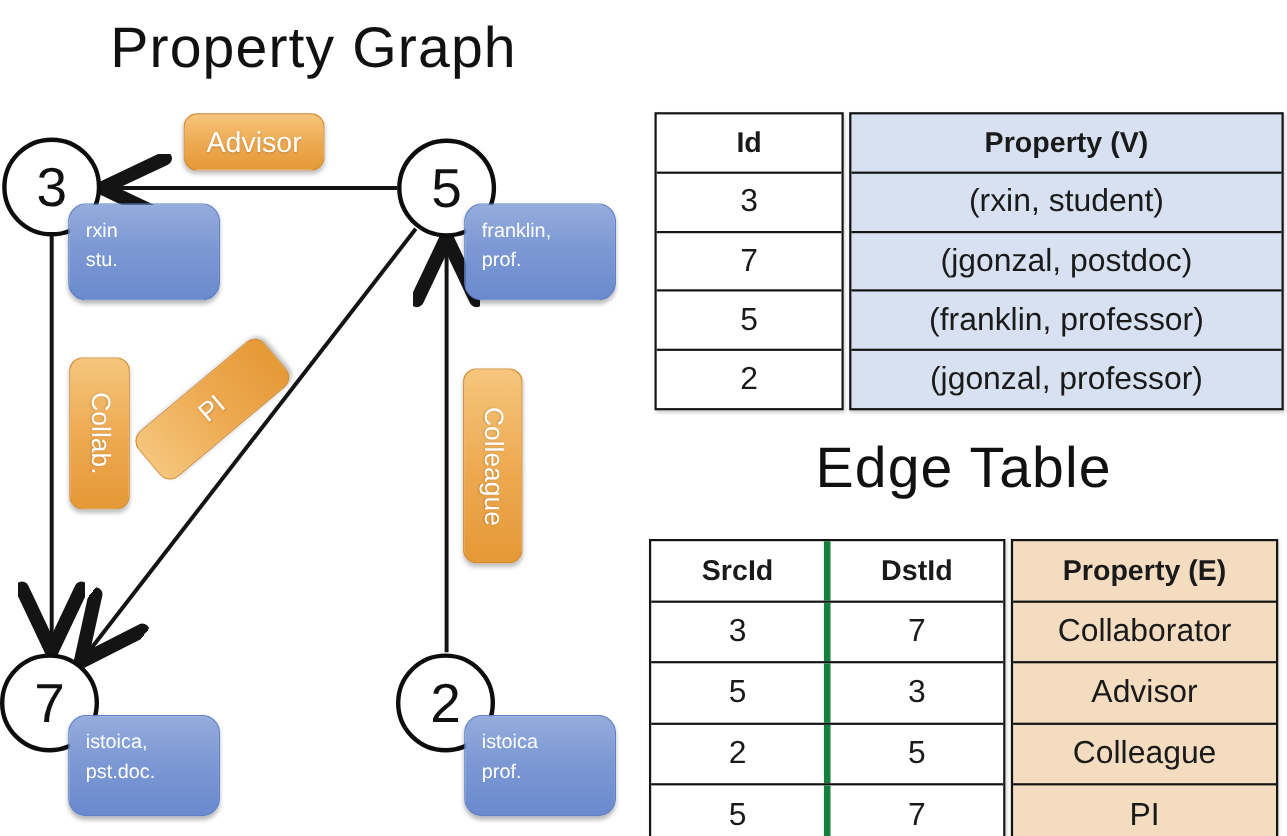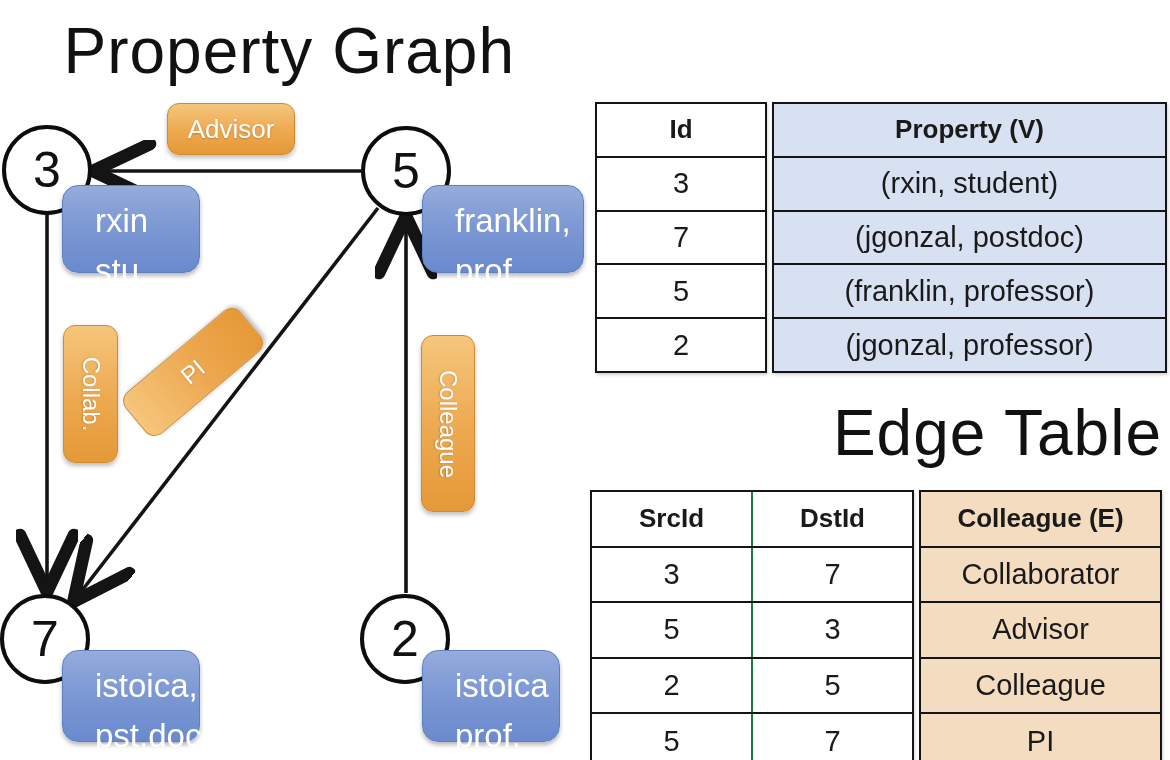--- a/index.html
+++ b/index.html
@@ -1,35 +1,35 @@
 <!DOCTYPE html>
 <html><head>
 <meta charset="utf-8">
 <style>
   html,body{margin:0;padding:0;background:#fff;}
   #stage{
     position:relative;width:1170px;height:760px;background:#fff;overflow:hidden;
     font-family:"Liberation Sans","DejaVu Sans",sans-serif;color:#1a1a1a;
   }
   .big-title{
-    position:absolute;text-align:right;font-size:64px;font-weight:400;
+    position:absolute;text-align:center;font-size:52px;font-weight:400;
     letter-spacing:1px;color:#111;white-space:nowrap;
   }
   
   #edges{position:absolute;left:0;top:0;z-index:1;}
   .node{
     position:absolute;width:90px;height:90px;border:4px solid #0d0d0d;border-radius:50%;
     background:#fff;display:flex;align-items:center;justify-content:center;
     font-size:50px;font-weight:300;color:#111;z-index:2;box-sizing:border-box;
   }
   .vprop{
     position:absolute;z-index:3;border-radius:16px;color:#fff;
     background:linear-gradient(180deg,#95acdc 0%,#7d99d4 45%,#6a8ace 100%);
     border:1px solid #5d7fc4;box-shadow:0 3px 4px rgba(0,0,0,.28);
-    font-size:33px;line-height:1.5;padding:10px 0 0 32px;box-sizing:border-box;
+    font-size:18px;line-height:1.5;padding:10px 0 0 15px;box-sizing:border-box;
   }
   .elabel{
     position:absolute;z-index:3;border-radius:12px;color:#fff;
     background:linear-gradient(180deg,#f5c67c 0%,#eda84f 55%,#e59937 100%);
     border:1px solid #d18a2f;box-shadow:0 3px 4px rgba(0,0,0,.25);
     box-sizing:border-box;
   }
   .elabel .h{
     position:absolute;left:0;top:0;width:100%;height:100%;
     display:flex;align-items:center;justify-content:center;
@@ -46,21 +46,21 @@
   }
   .subtable{
     border:2px solid #141414;background:#fff;display:flex;flex-direction:column;
     box-shadow:1px 2px 3px rgba(0,0,0,.18);box-sizing:border-box;
   }
   .trow{flex:1;display:flex;align-items:center;justify-content:center;
     font-size:29px;font-weight:300;}
   .trow + .trow{border-top:2px solid #141414;}
   .trow.hdr{font-weight:bold;font-size:26px;}
   .trow .cell{flex:1;height:100%;display:flex;align-items:center;justify-content:center;box-sizing:border-box;}
-  .trow .cell + .cell{border-left:2px solid #15803d;}
+  .trow .cell + .cell{border-left:6px solid #15803d;}
   .fill-v{background:#d8e1f1;text-align:center;}
   .fill-e{background:#f4dcc1;}
 </style>
 </head>
 <body>
 
 <div id="stage">
 
   <div class="big-title" style="left:55px;top:14px;width:460px;">Property Graph</div>
   <div class="big-title" style="left:590px;top:396px;width:572px;">Edge Table</div>
@@ -87,21 +87,21 @@
     <span>7</span>
   </div>
   <div class="node" style="left:360px;top:594px;">
     <span>2</span>
   </div>
 
   <div class="vprop" style="left:62px;top:185px;width:138px;height:88px;">
     <div>rxin</div>
     <div>stu.</div>
   </div>
-  <div class="vprop" style="left:422px;top:185px;width:162px;height:88px;">
+  <div class="vprop" style="left:422px;top:185px;width:138px;height:88px;">
     <div>franklin,</div>
     <div>prof.</div>
   </div>
   <div class="vprop" style="left:62px;top:650px;width:138px;height:92px;">
     <div>istoica,</div>
     <div>pst.doc.</div>
   </div>
   <div class="vprop" style="left:422px;top:650px;width:138px;height:92px;">
     <div>istoica</div>
     <div>prof.</div>
@@ -154,21 +154,21 @@
       <div class="trow">
         <span class="cell">2</span>
         <span class="cell">5</span>
       </div>
       <div class="trow">
         <span class="cell">5</span>
         <span class="cell">7</span>
       </div>
     </div>
     <div class="subtable fill-e" style="flex:1;">
-      <div class="trow hdr">Colleague (E)</div>
+      <div class="trow hdr">Property (E)</div>
       <div class="trow">Collaborator</div>
       <div class="trow">Advisor</div>
       <div class="trow">Colleague</div>
       <div class="trow">PI</div>
     </div>
   </div>
 
 </div>
 
 </body></html>

